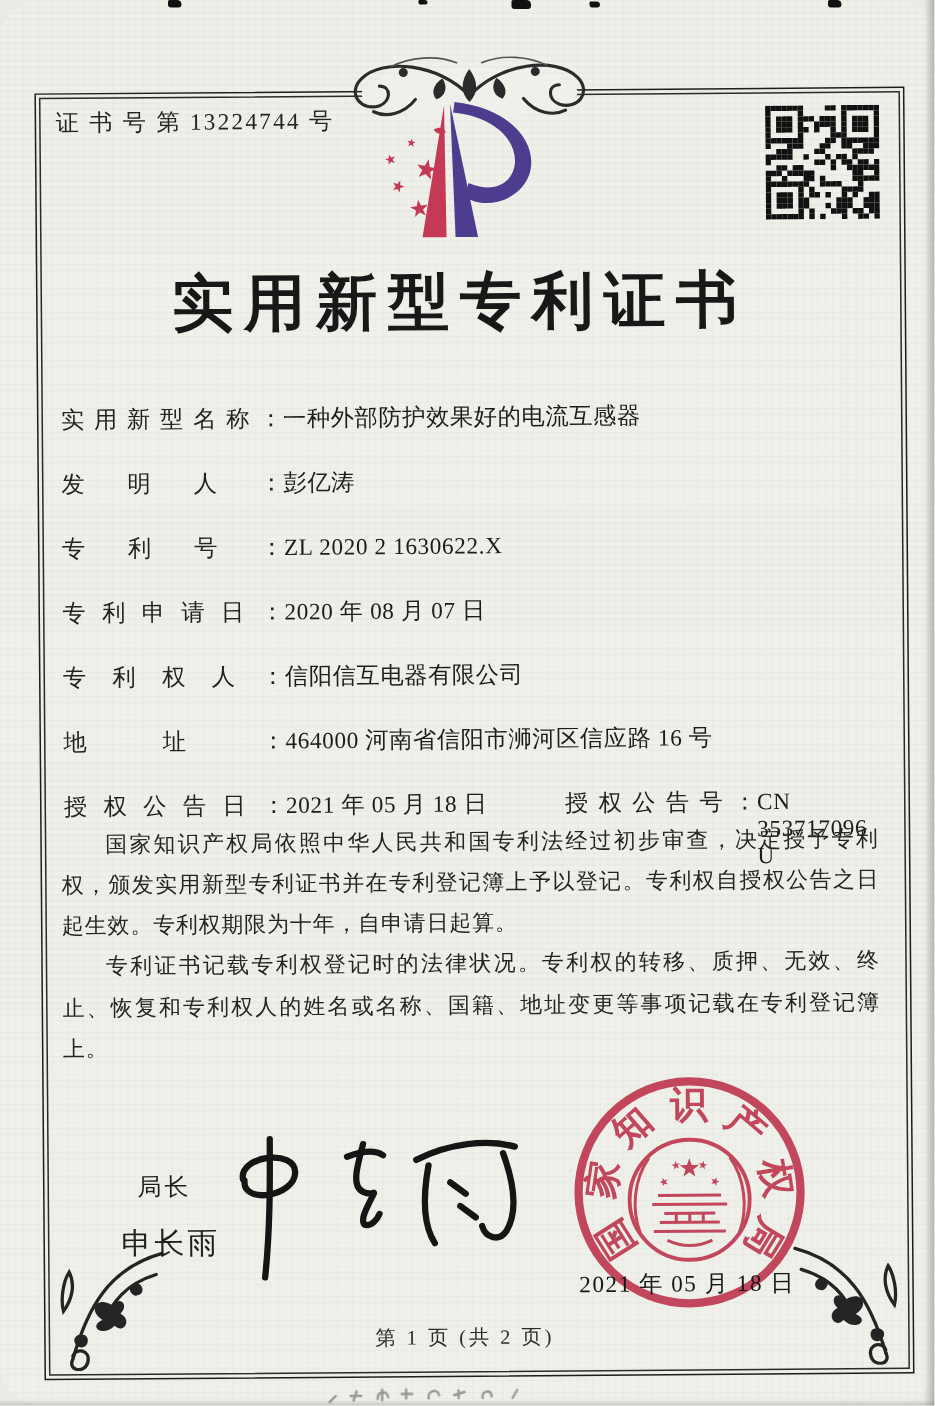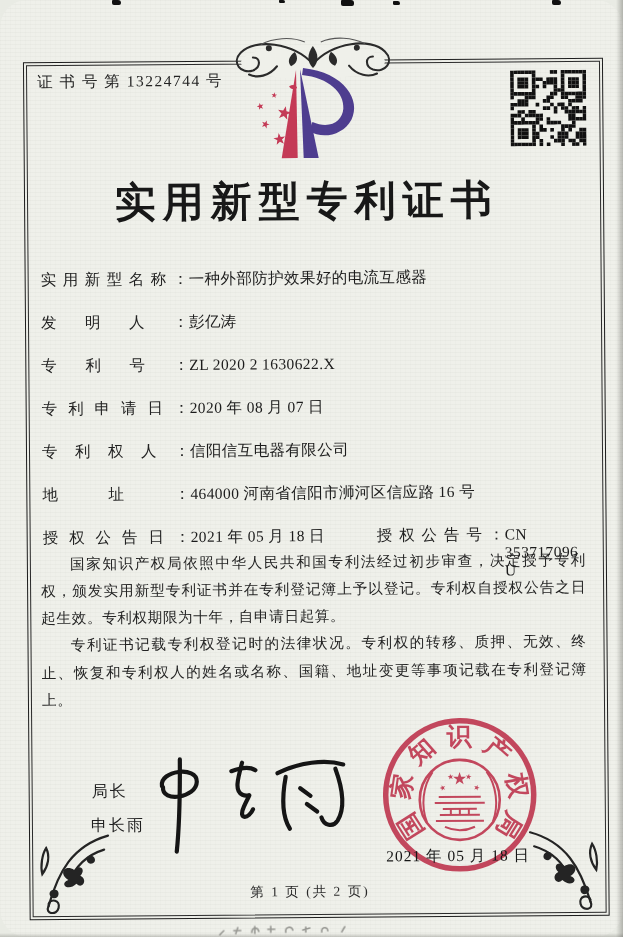--- a/index.html
+++ b/index.html
@@ -50,21 +50,21 @@
   .flabel2{
     display:inline-block;width:128px;flex:0 0 128px;margin-left:26px;
     text-align:justify;text-align-last:justify;color:#222;
   }
   .paras{position:absolute;left:40px;top:549px;width:545px;}
   .paras p{
     margin:0;font-size:14.6px;line-height:1.86;text-indent:2em;
     text-align:justify;letter-spacing:.6px;color:#242424;
   }
   .sig-title{position:absolute;left:89px;top:780px;font-size:16px;letter-spacing:2px;}
-  .sig-name{position:absolute;left:88px;top:814px;font-size:16px;letter-spacing:2px;}
+  .sig-name{position:absolute;left:78px;top:814px;font-size:20px;letter-spacing:2px;}
   .handwriting{position:absolute;left:138px;top:748px;width:215px;height:110px;transform:rotate(-2deg);}
   .seal{position:absolute;left:372px;top:711px;width:170px;height:170px;opacity:.93;mix-blend-mode:multiply;}
   .seal text{font-weight:700;font-family:"Liberation Serif","DejaVu Serif",serif;}
   .seal-date{
     position:absolute;left:383px;top:847px;font-size:15.5px;letter-spacing:1px;color:#161616;
     white-space:nowrap;
   }
   .footer{
     position:absolute;left:0;right:10px;top:883px;text-align:center;
     font-size:13.5px;letter-spacing:2px;color:#2a2a2a;

